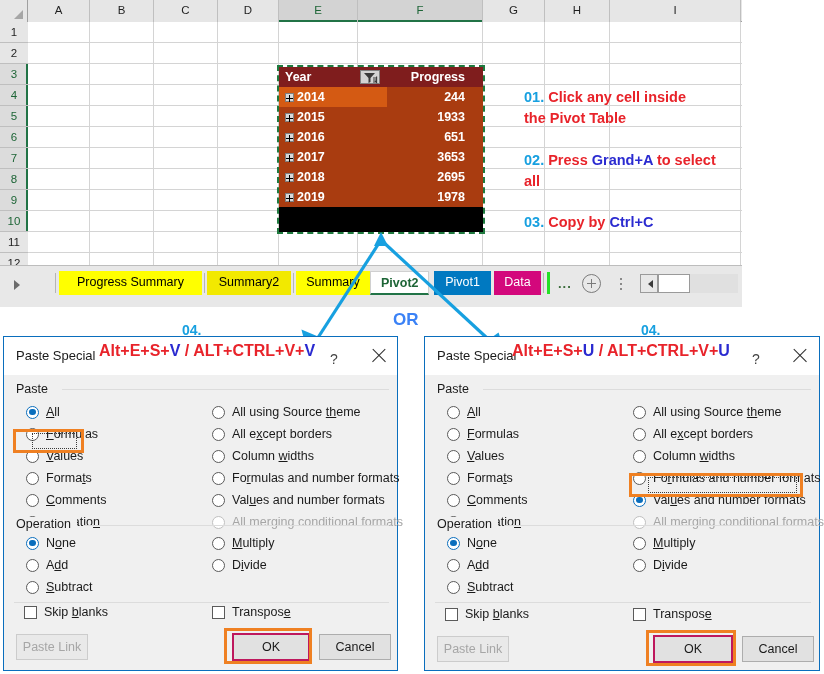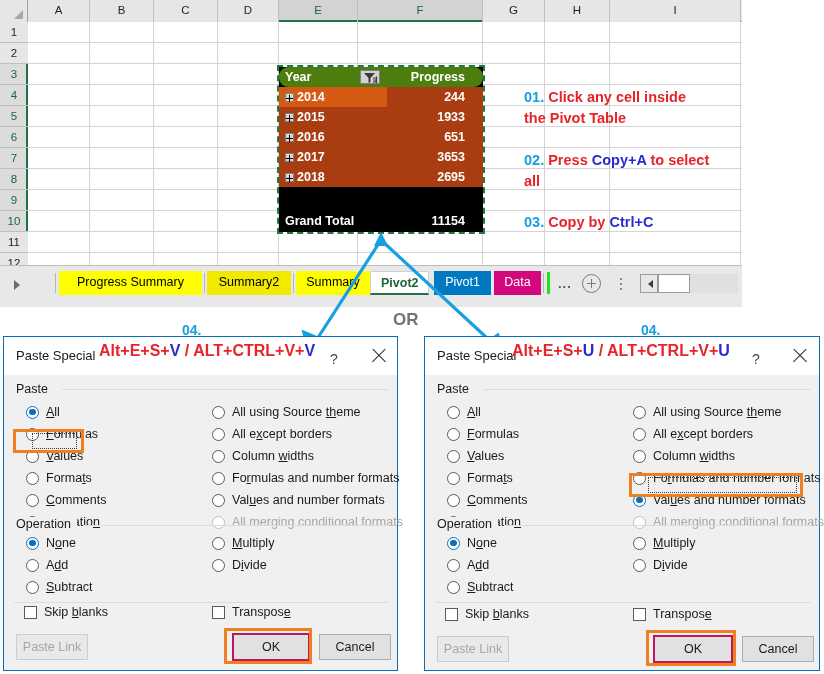--- a/index.html
+++ b/index.html
@@ -32,21 +32,21 @@
   .rh.sel { color:#1d6536; background:#dcdcdc; box-shadow: inset -2px 0 0 #217346; }
 
   .gridarea { position:absolute; left:28px; top:22px; width:714px; height:243px; overflow:hidden; }
   .gline-v { position:absolute; top:0; width:1px; height:243px; background:#d4d4d4; }
   .gline-h { position:absolute; left:0; height:1px; width:714px; background:#d4d4d4; }
 
   
   #pivot { position:absolute; left:279px; top:67px; width:204px; height:165px;
      background:#000; outline:2px dashed #1f7a3f; }
   .pt-row { position:absolute; left:0; width:204px; height:20px; display:flex; }
-  .pt-head { background:#4d7c0f;border-radius:9px; }
+  .pt-head { background:#7f1d1d; }
   .pt-body { background:#a93c10; }
   .pt-total { background:#000; }
   .pt-c1 { width:108px; position:relative; display:flex; align-items:center;
      padding-left:6px; color:#fff; font-size:12.5px; font-weight:bold; }
   .pt-c2 { width:96px; display:flex; align-items:center; justify-content:flex-end;
      padding-right:18px; color:#fff; font-size:12.5px; font-weight:bold; }
   .pt-active { background:#d45a13; }
   .expand { display:inline-block; width:9px; height:9px; border:1px solid #7f7f7f;
      background:#d8d8d8; margin-right:3px; position:relative; flex:none; }
   .expand:before { content:""; position:absolute; left:3px; top:1px; width:1px; height:7px; background:#000; }
@@ -125,21 +125,21 @@
   .chk .box { width:13px; height:13px; border:1.4px solid #5a5a5a; background:#fff; margin-right:7px; flex:none;}
 
   .btn { position:absolute; height:26px; background:#e1e1e1; border:1px solid #adadad;
      font-size:12.5px; color:#1a1a1a; display:flex; align-items:center; justify-content:center; }
   .btn.disabled { color:#a6a6a6; background:#e9e9e9; border-color:#cccccc; }
   .btn.primary { border:2px solid #be185d; background:#e1e1e1; }
 
   .hl-orange { position:absolute; border:3px solid #ef8022; }
   .focus-dots { position:absolute; border:1px dotted #3a3a3a; }
 
-  .or-text { position:absolute; font-size:17px; font-weight:bold; color:#737373; }
+  .or-text { position:absolute; font-size:17px; font-weight:bold; color:#3b82f6; }
   .step04 { position:absolute; font-size:14px; font-weight:bold; color:#17a0e0; }
 
   svg.arrow { position:absolute; left:0; top:0; overflow:visible; pointer-events:none; }
 </style>
 </head>
 <body>
 
 <div id="root">
 
   <div id="sheet">
@@ -238,34 +238,37 @@
           </div>
         <div class="pt-c2">3653</div>
       </div>
       <div class="pt-row pt-body" style="top:100px;">
         <div class="pt-c1">
             <span class="expand"></span>
             <span>2018</span>
           </div>
         <div class="pt-c2">2695</div>
       </div>
-
-      <div class="pt-row pt-total" style="top:142px;height:23px;">
-        <div class="pt-c1">Grand Total</div>
-        <div class="pt-c2">11154</div>
-      </div>
+      <div class="pt-row pt-body" style="top:120px;">
+        <div class="pt-c1">
+            <span class="expand"></span>
+            <span>2019</span>
+          </div>
+        <div class="pt-c2">1978</div>
+      </div>
+
     </div>
 
     <div class="note" style="left:524px;top:89px;">
       <span class="num">01</span><span class="num">.</span><span> Click any cell inside</span>
     </div>
     <div class="note" style="left:524px;top:110px;">the Pivot Table</div>
 
     <div class="note" style="left:524px;top:152px;">
-      <span class="num">02</span><span class="num">.</span><span> Press </span><span class="key">Copy+A</span><span> to select</span>
+      <span class="num">02</span><span class="num">.</span><span> Press </span><span class="key">Grand+A</span><span> to select</span>
     </div>
     <div class="note" style="left:524px;top:173px;">all</div>
 
     <div class="note" style="left:524px;top:214px;">
       <span class="num">03</span><span class="num">.</span><span> Copy by </span><span class="key">Ctrl+C</span>
     </div>
   </div>
 
   <div id="tabbar">
     <div class="navbtn"></div>

